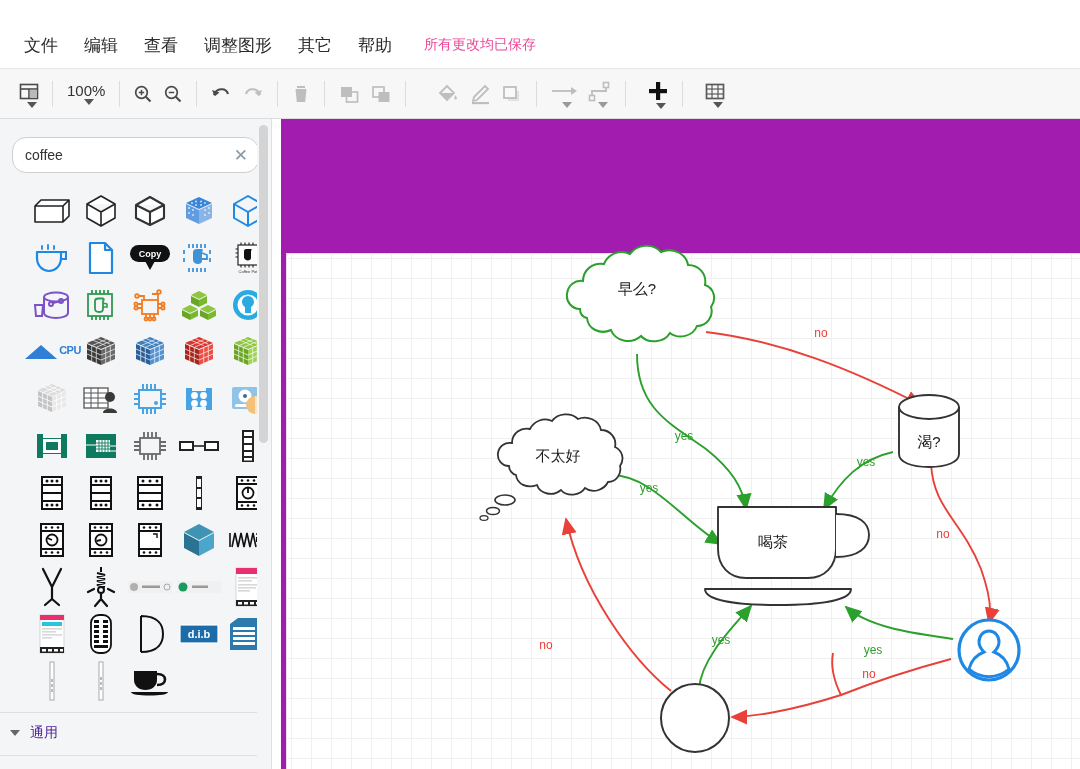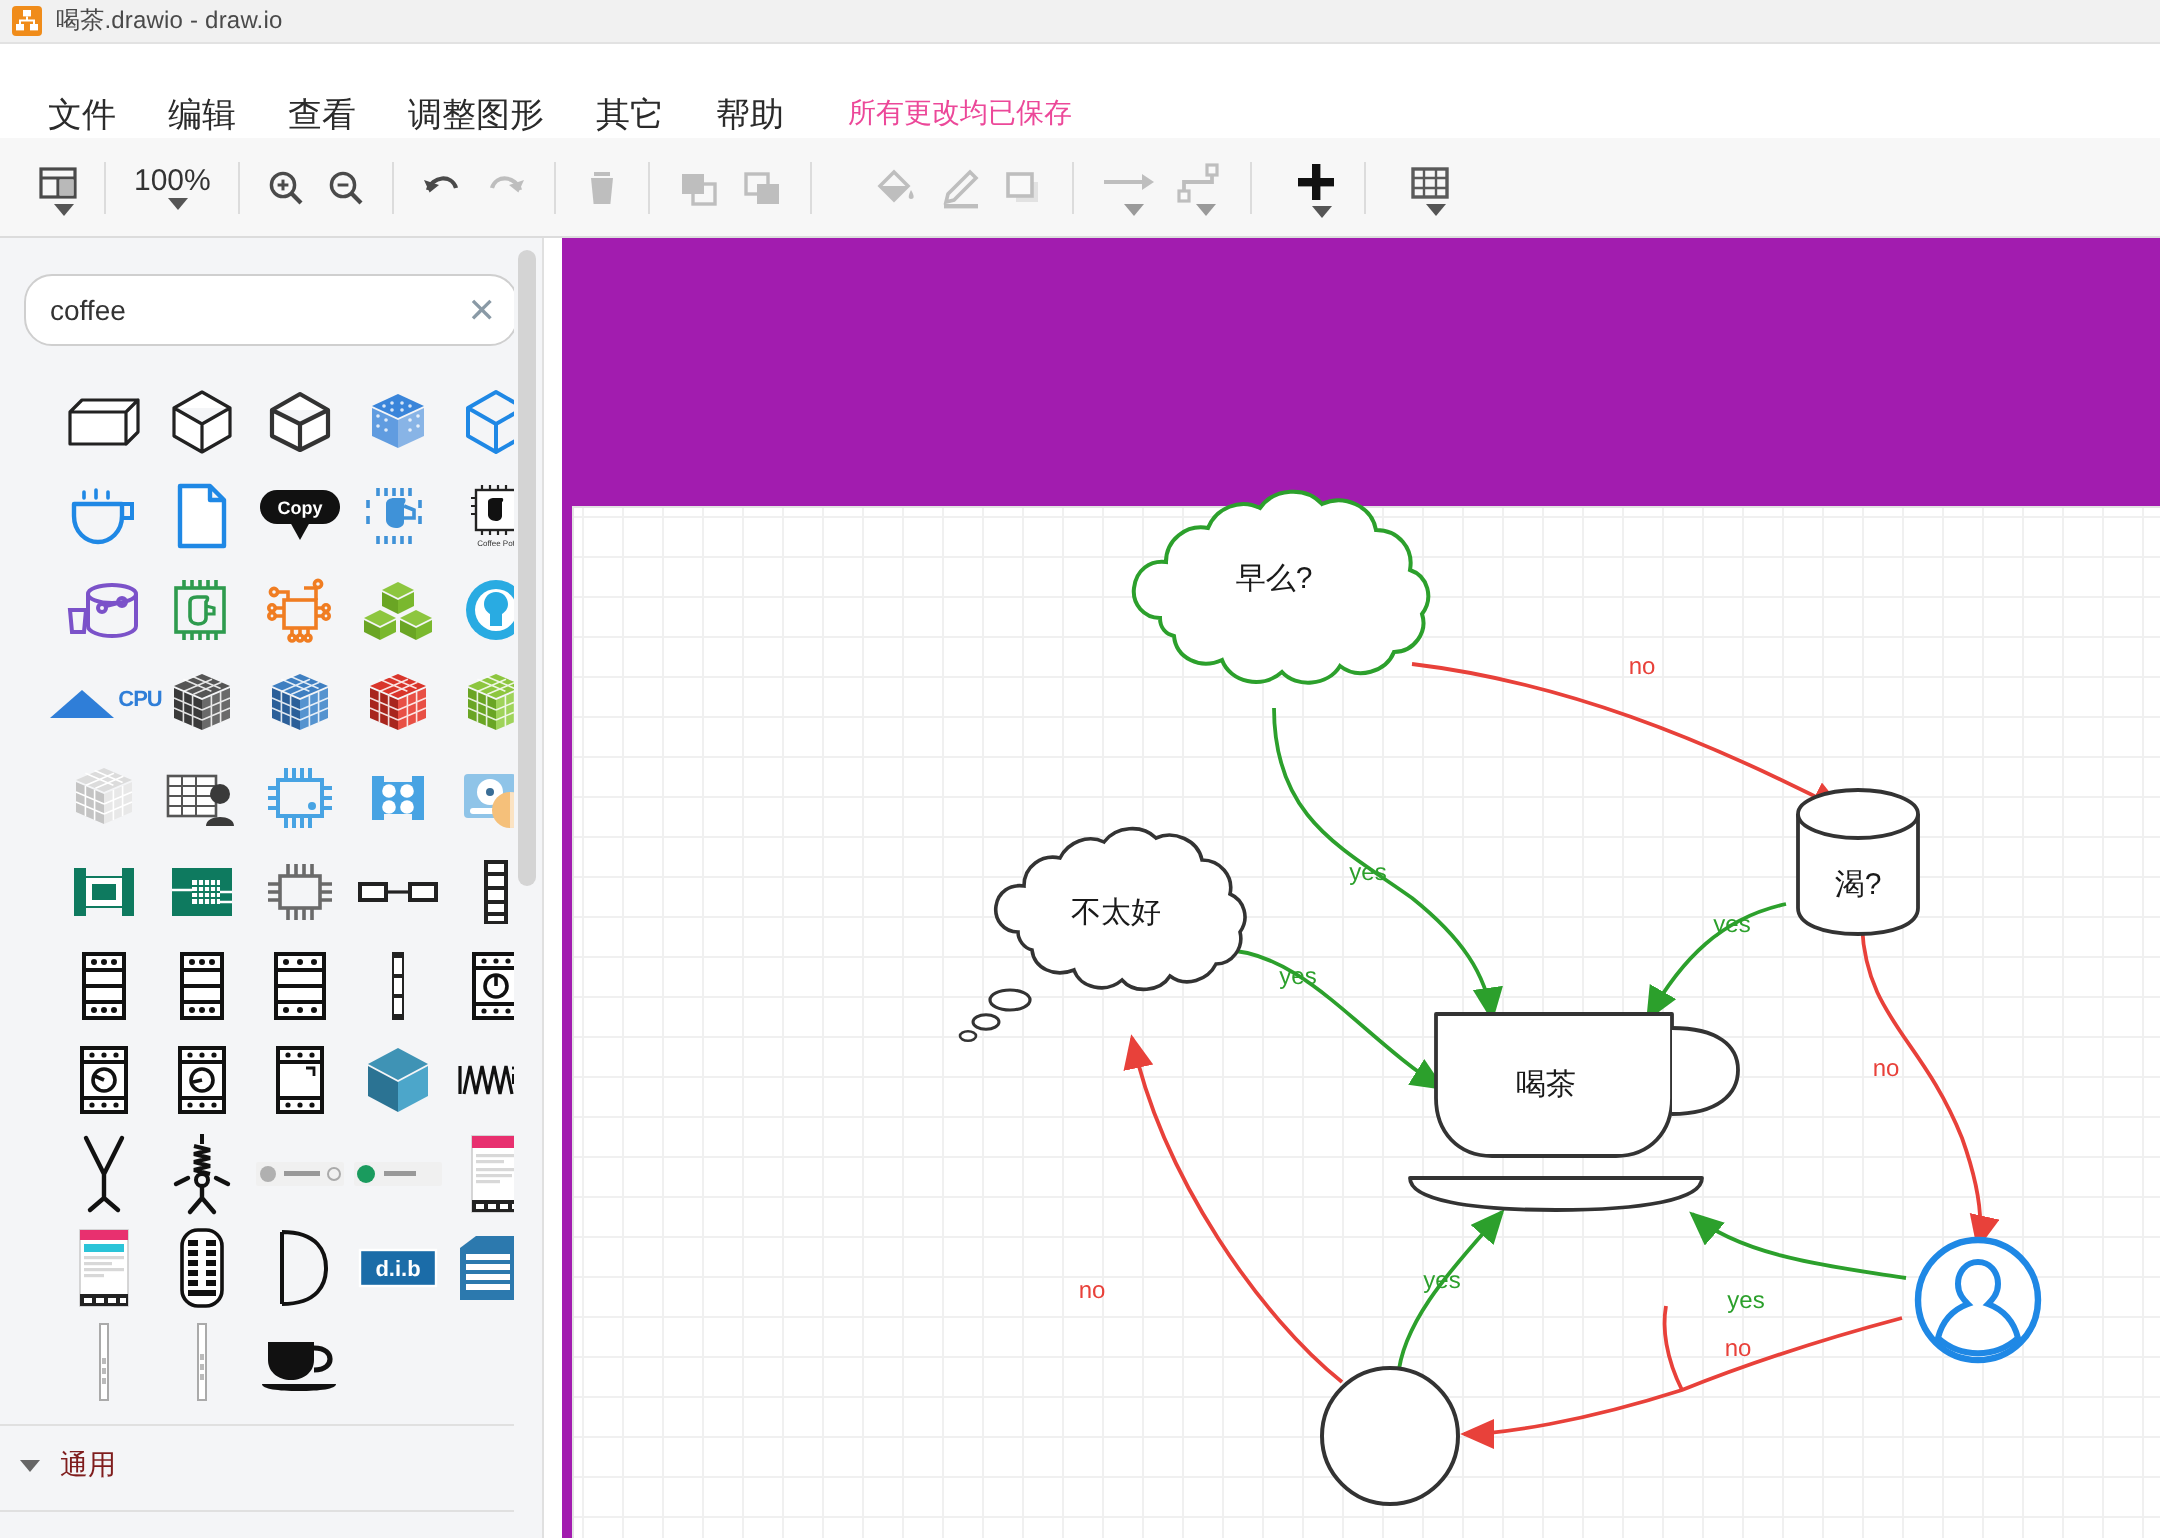--- a/index.html
+++ b/index.html
@@ -29,21 +29,20 @@
     font-size: 12px; color: #4a4a4a; letter-spacing: 0.1px;
     white-space: nowrap;
   }
 
   
   .menubar {
     position: absolute; left: 0; top: 22px; width: 1080px; height: 47px;
     background: #ffffff;
     display: flex; align-items: center;
     border-bottom: 1px solid #e6e6e6;
-    margin-top: 12px;
   }
   .menu-item {
     font-size: 17px; color: #2b2b2b;
     padding: 4px 10px; margin-left: 6px;
     cursor: default; white-space: nowrap;
   }
   .menu-item:first-child { margin-left: 14px; }
   .save-status {
     font-size: 14px; color: #ec4899; margin-left: 22px; white-space: nowrap;
   }
@@ -120,21 +119,21 @@
   }
   .section-hdr {
     display: flex; align-items: center; height: 40px;
     padding-left: 10px; cursor: pointer;
   }
   .tri-down {
     width: 0; height: 0;
     border-left: 5px solid transparent; border-right: 5px solid transparent;
     border-top: 6px solid #666; margin-right: 10px;
   }
-  .section-title { font-size: 14px; color: #7f1d1d; }
+  .section-title { font-size: 14px; color: #4c1d95; }
 
   .gen-grid {
     display: grid; grid-template-columns: repeat(5, 48px);
     gap: 0 1px; padding: 6px 10px 0 12px;
   }
 
   
   .sb-track {
     position: absolute; right: 0px; top: 0; width: 14px; height: 650px;
     background: #f4f5f7;
@@ -178,31 +177,20 @@
     text-anchor: middle; dominant-baseline: middle;
   }
   .lbl-yes { fill: #2ca02c; }
   .lbl-no { fill: #e8413a; }
 </style>
 </head>
 <body>
 
 <div id="app">
 
-  <div class="titlebar">
-    <div class="app-icon">
-      <svg width="13" height="13" viewBox="0 0 13 13">
-        <rect x="4.5" y="1" width="4" height="3.2" fill="#fff"></rect>
-        <rect x="1" y="8" width="4" height="3.2" fill="#fff"></rect>
-        <rect x="8" y="8" width="4" height="3.2" fill="#fff"></rect>
-        <path d="M6.5 4.2 V6.2 M3 8 V6.2 H10 V8" stroke="#fff" stroke-width="1" fill="none"></path>
-      </svg>
-    </div>
-    <span class="title-text">喝茶.drawio - draw.io</span>
-  </div>
 
   <div class="menubar">
     <div class="menu-item">文件</div>
     <div class="menu-item">编辑</div>
     <div class="menu-item">查看</div>
     <div class="menu-item">调整图形</div>
     <div class="menu-item">其它</div>
     <div class="menu-item">帮助</div>
     <div class="save-status">所有更改均已保存</div>
   </div>

